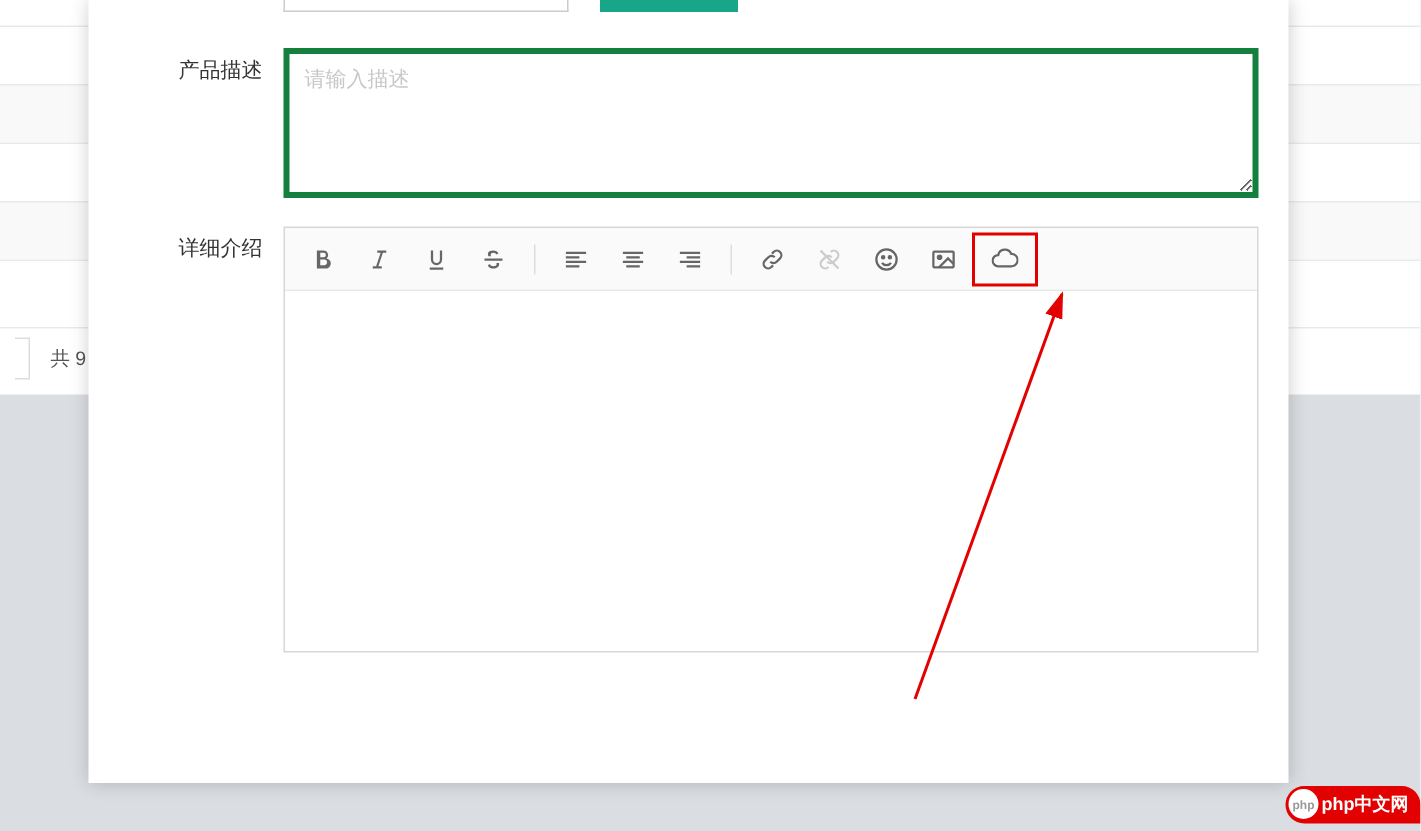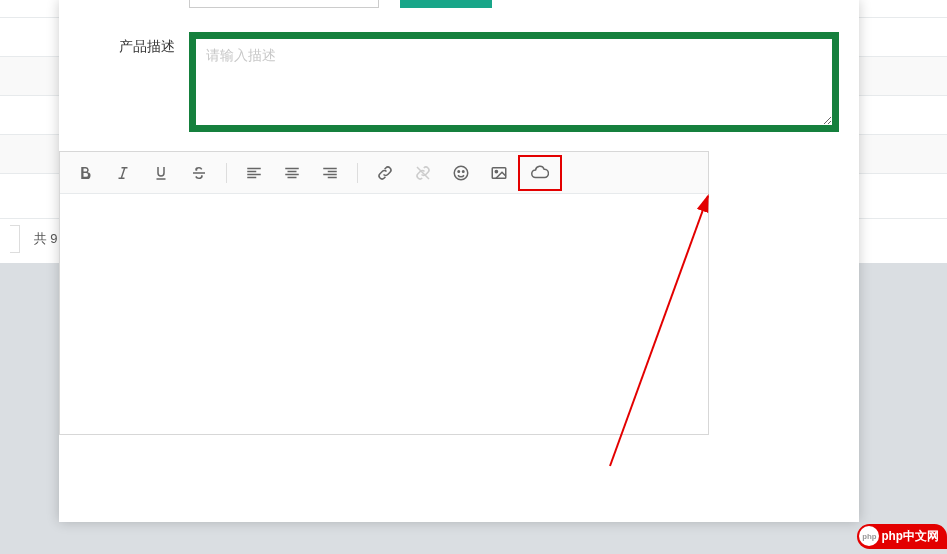--- a/index.html
+++ b/index.html
@@ -102,21 +102,21 @@
       width: 92px;
       height: 8px;
       background: #18a689;
       margin-left: 17px;
       vertical-align: top;
     }
 
     .textarea-desc {
       width: 650px;
       height: 100px;
-      border: 7px solid #15803d;
+      border: 4px solid #15803d;
       padding: 8px 10px;
       font-size: 14px;
       color: #333;
       resize: both;
       font-family: inherit;
     }
     .textarea-desc::placeholder { color: #c8c8c8; }
 
     .editor-wrap {
       width: 650px;
@@ -181,21 +181,20 @@
       bottom: 5px;
       background: #e30000;
       color: #fff;
       font-size: 12px;
       padding: 4px 8px 4px 24px;
       border-radius: 20px 20px 0 20px;
       display: flex;
       align-items: center;
       gap: 4px;
       font-weight: bold;
-      font-family: Liberation Mono, monospace;
     }
     .watermark::before {
       content: "php";
       position: absolute;
       left: 2px;
       top: 2px;
       width: 20px;
       height: 20px;
       background: #fff;
       color: #999;
@@ -234,20 +233,21 @@
   </div>
 
   <div class="form-row">
     <div class="form-label">产品描述</div>
     <div class="form-control-area">
       <textarea class="textarea-desc" placeholder="请输入描述" style=""></textarea>
     </div>
   </div>
 
   <div class="form-row">
+    <div class="form-label">详细介绍</div>
     <div class="form-control-area">
       <div class="editor-wrap">
         <div class="editor-toolbar">
 
           <div class="tb-btn">
             <svg viewBox="0 0 24 24" fill="currentColor">
                 <path d="M7 4h6a4 4 0 0 1 2.6 7A4.2 4.2 0 0 1 14 20H7V4zm3 2v4h3a2 2 0 1 0 0-4h-3zm0 6v5h3.5a2.5 2.5 0 1 0 0-5H10z"></path>
               </svg>
           </div>
           <div class="tb-btn">

